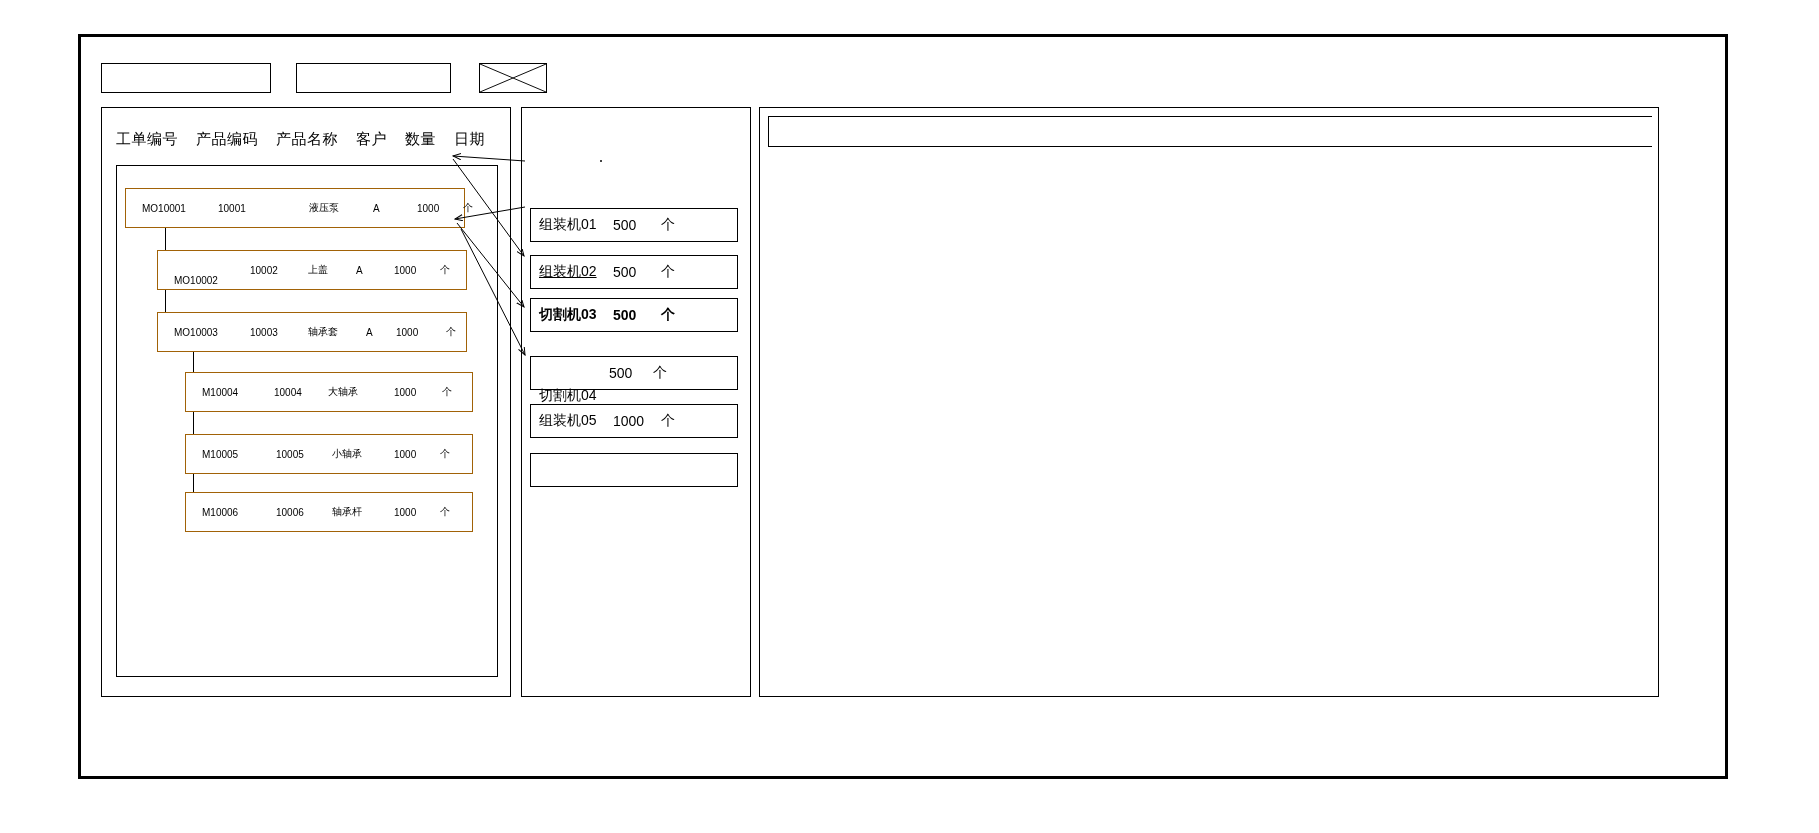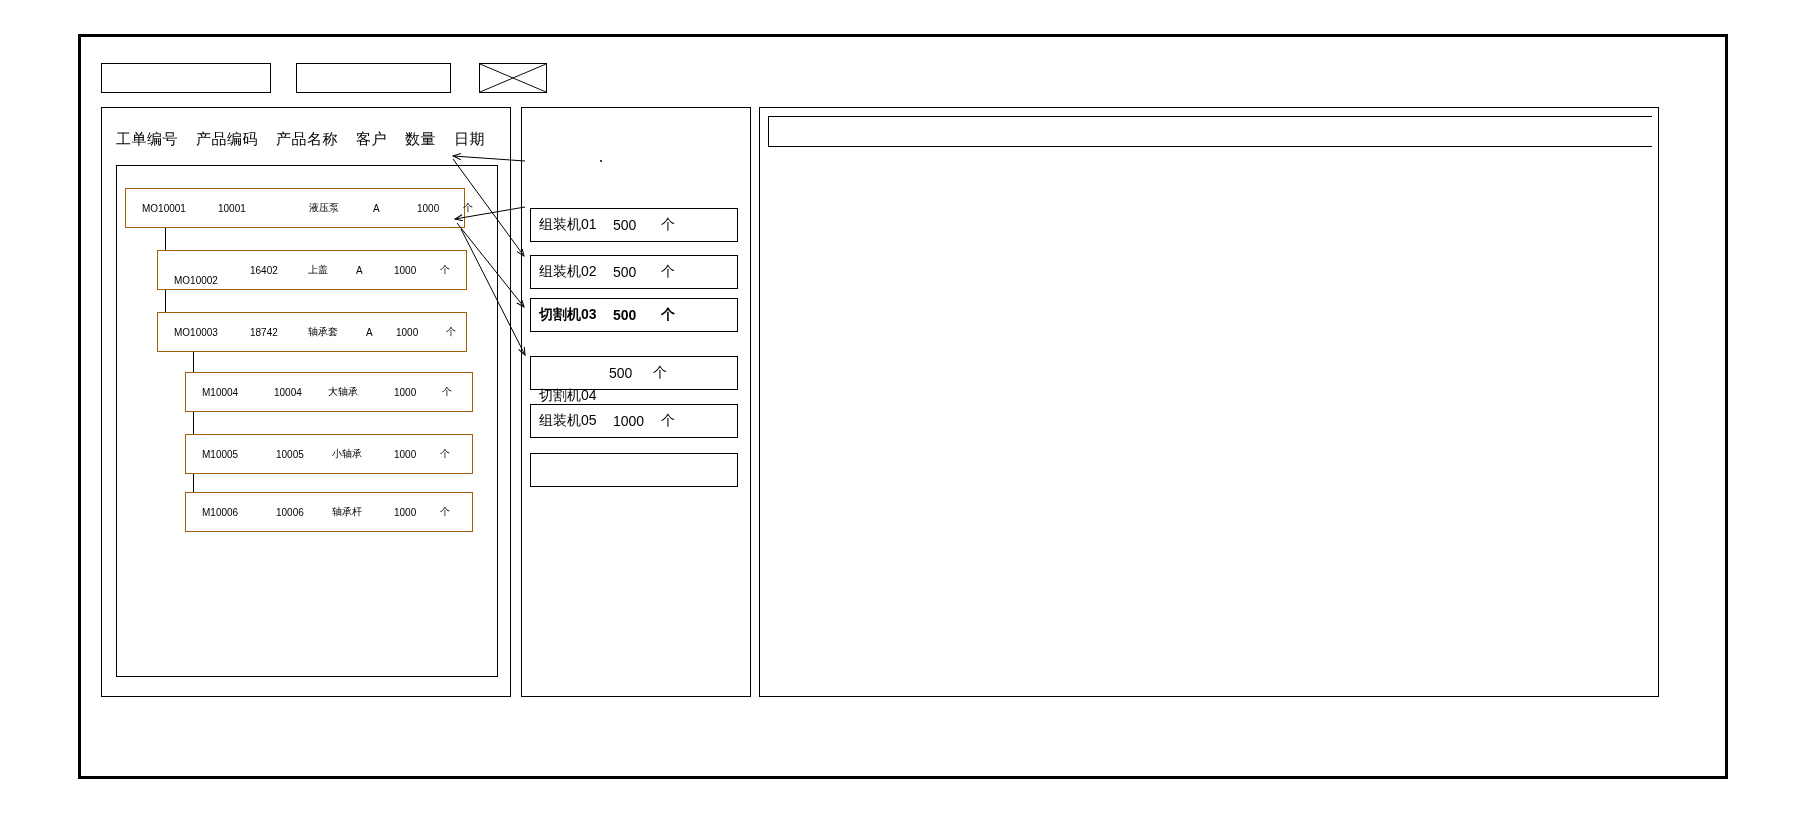--- a/index.html
+++ b/index.html
@@ -242,32 +242,32 @@
             <span style="width:64px;margin-left:31px;">液压泵</span>
             <span style="width:44px;">A</span>
             <span style="width:46px;">1000</span>
             <span style="width:20px;">个</span>
           </div>
         </div>
 
         <div class="node node-l1 node-l1a">
           <div class="cells">
             <span style="width:76px;margin-top:20px;">MO10002</span>
-            <span style="width:58px;">16402</span>
+            <span style="width:58px;">10002</span>
             <span style="width:48px;">上盖</span>
             <span style="width:38px;">A</span>
             <span style="width:46px;">1000</span>
             <span style="width:20px;">个</span>
           </div>
         </div>
 
         <div class="node node-l1 node-l1b">
           <div class="cells">
             <span style="width:76px;">MO10003</span>
-            <span style="width:58px;">18742</span>
+            <span style="width:58px;">10003</span>
             <span style="width:58px;">轴承套</span>
             <span style="width:30px;">A</span>
             <span style="width:50px;">1000</span>
             <span style="width:20px;">个</span>
           </div>
         </div>
 
         <div class="node node-l2 node-l2a">
           <div class="cells">
             <span style="width:72px;">M10004</span>
@@ -307,21 +307,21 @@
       <div class="mcard" style="top:100px;">
         <div class="mc-inner">
           <span style="width:74px;">组装机01</span>
           <span style="width:48px;">500</span>
           <span style="width:20px;">个</span>
         </div>
       </div>
 
       <div class="mcard" style="top:147px;">
         <div class="mc-inner">
-          <span style="width:74px;">组装机02</span>
+          <span style="width:74px;text-decoration:underline;">组装机02</span>
           <span style="width:48px;">500</span>
           <span style="width:20px;">个</span>
         </div>
       </div>
 
       <div class="mcard" style="top:190px;font-weight:bold;">
         <div class="mc-inner">
           <span style="width:74px;">切割机03</span>
           <span style="width:48px;">500</span>
           <span style="width:20px;">个</span>

